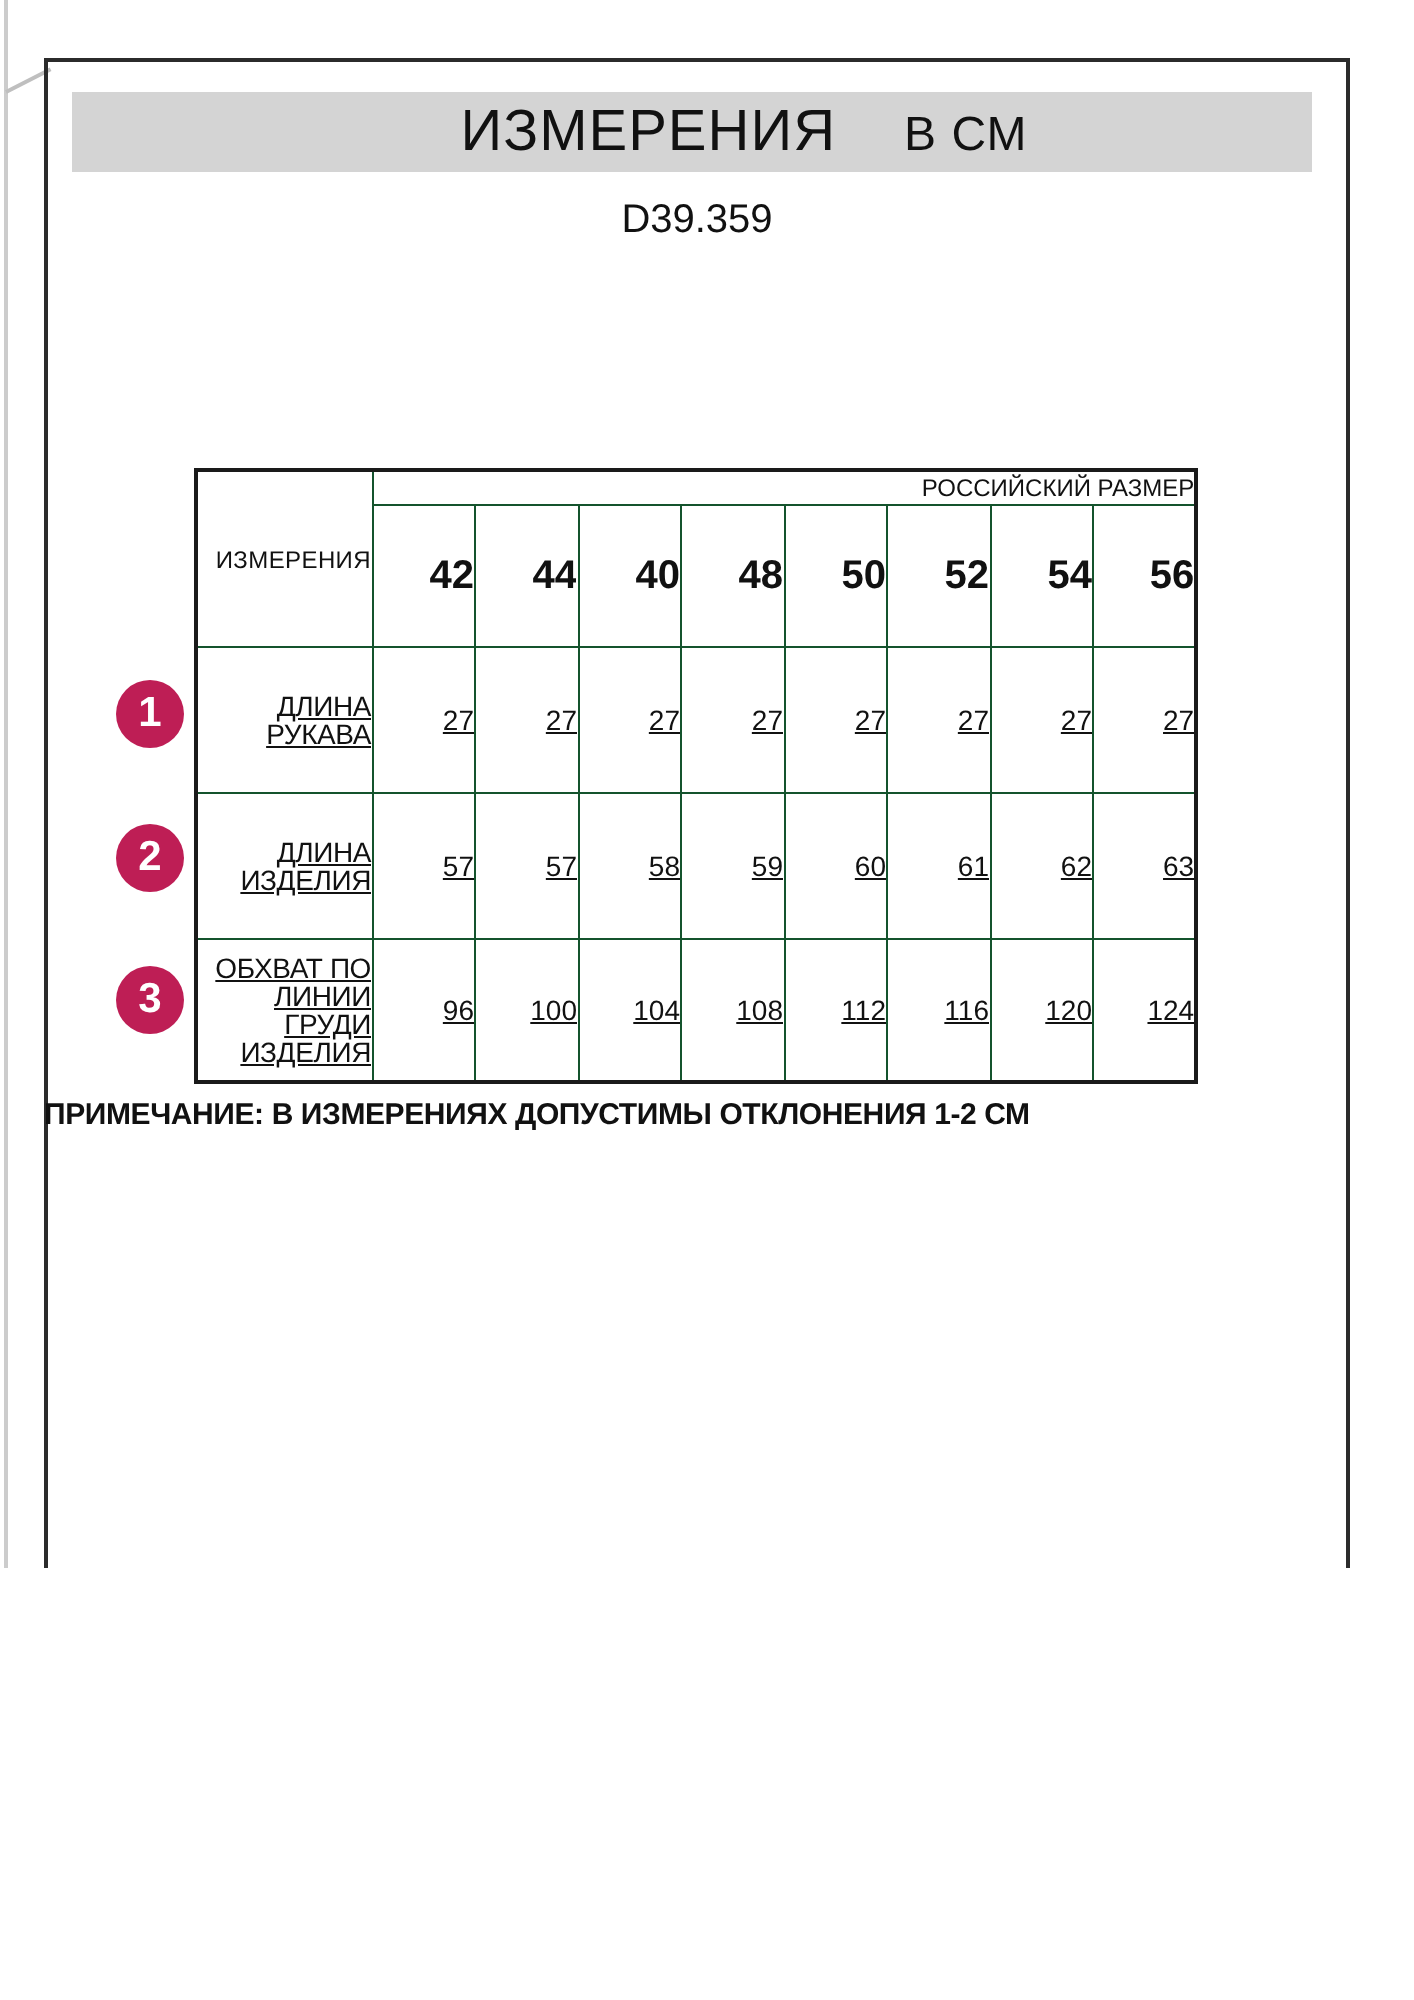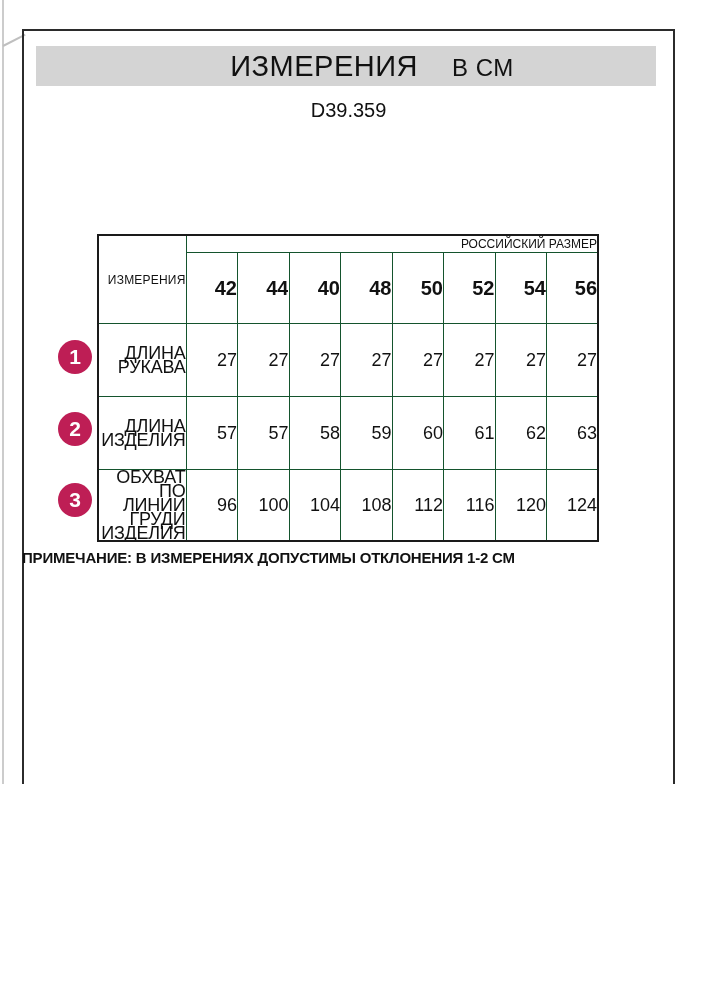--- a/index.html
+++ b/index.html
@@ -54,21 +54,21 @@
     border: 2px solid #1a1a1a;
   }
   table.size-table td {
     border: 1px solid #14532d;
     text-align: right; vertical-align: middle;
     padding: 0; overflow: hidden;
   }
   td.corner { font-size: 12px; letter-spacing: 0.2px; }
   td.group  { height: 16px; font-size: 12px; line-height: 14px; }
   tr.r-sizes td { height: 70px; font-size: 20px; font-weight: 700; border-radius: 15px; }
-  tr.r-data td  { font-size: 18px; }
+  tr.r-data td  { font-size: 14px; text-decoration: underline; }
   tr.r-data-1 td, tr.r-data-2 td { height: 72px; }
   tr.r-data-3 td { height: 70px; }
   td.lbl {
     font-size: 11px; line-height: 14px; letter-spacing: -0.2px;
     font-weight: 400; padding: 0 1px;
   }
   
   .circle {
     position: absolute; left: 58px;
     width: 34px; height: 34px; border-radius: 50%;

